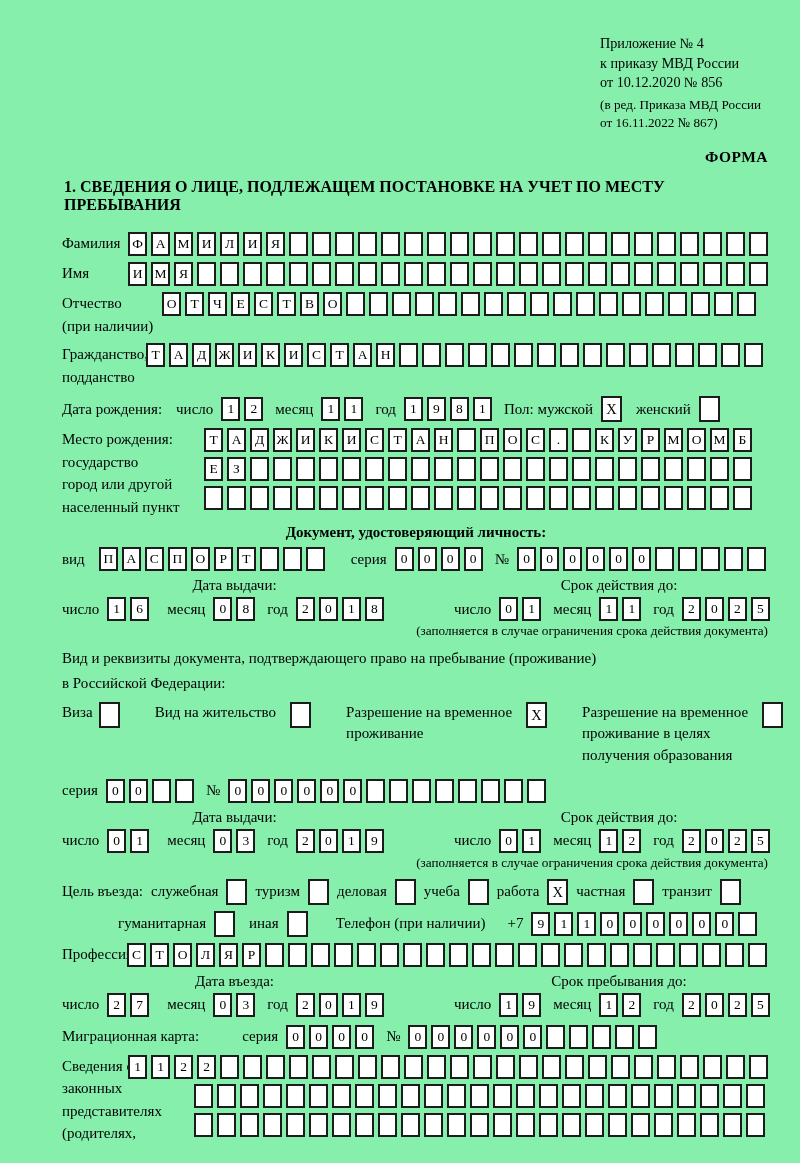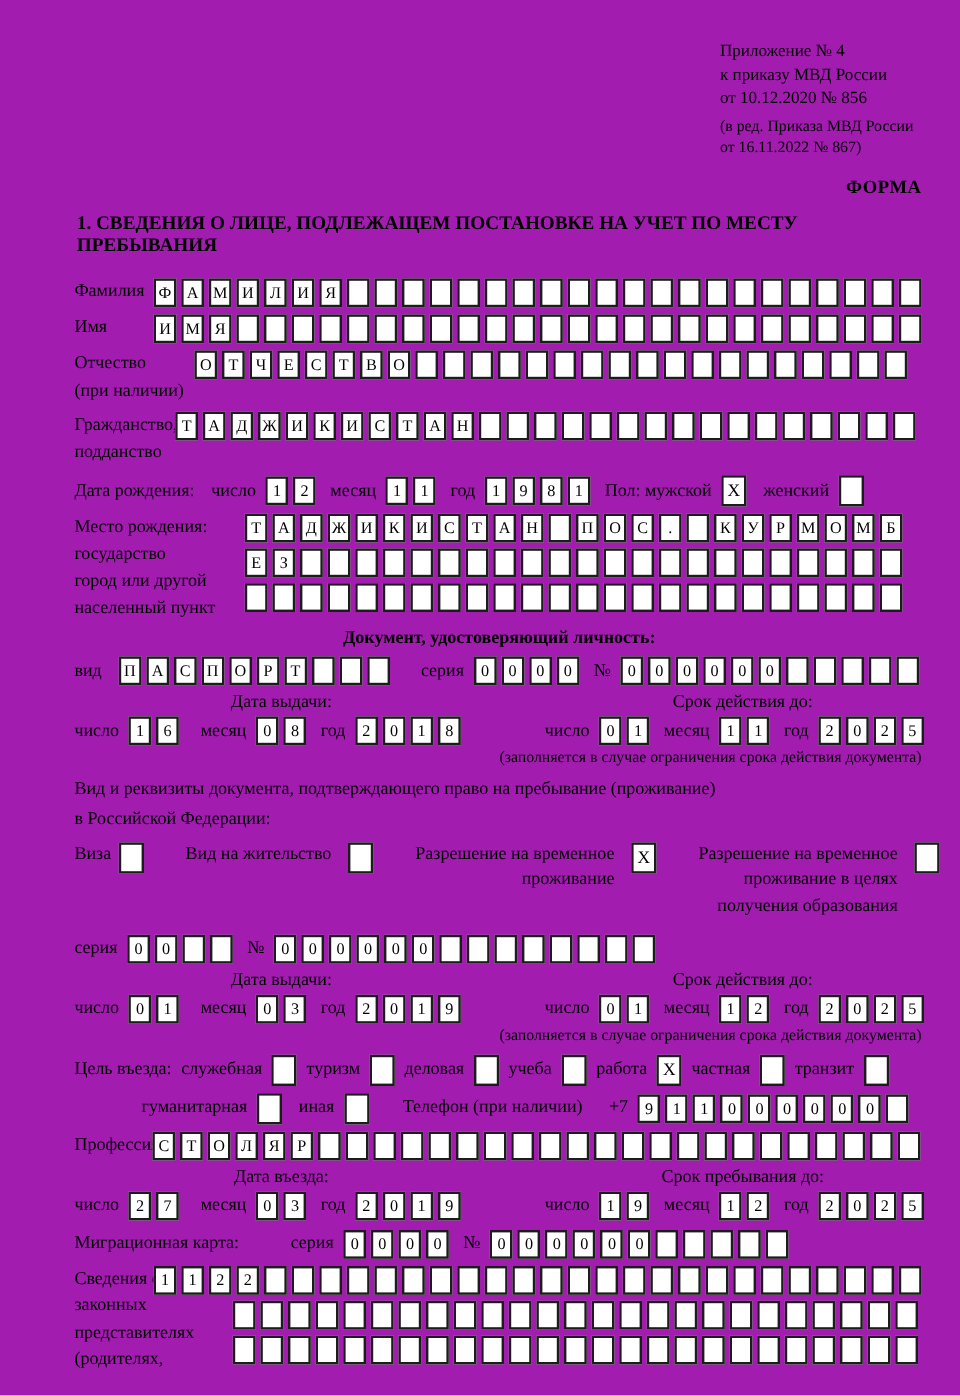--- a/index.html
+++ b/index.html
@@ -1,20 +1,20 @@
 <!DOCTYPE html>
 <html><head>
 <meta charset="utf-8">
 <style>
   html,body{margin:0;padding:0;background:#ffffff;}
   .page{
     position:relative;
     width:800px;height:1163px;box-sizing:border-box;
     padding:34px 30px 0 62px;
-    background:#a21caf;color:#000;
+    background:#86efac;color:#000;
     font-family:"Liberation Serif","DejaVu Serif",serif;
     font-size:15px;overflow:hidden;
   }
   .hdr-block{margin-left:auto;width:170px;font-size:14.2px;line-height:1.38;}
   .hdr-block .amend{font-size:13.2px;margin-top:3px;line-height:1.38;}
   .forma{text-align:right;font-weight:bold;font-size:15.5px;margin:16px 2px 4px 0;letter-spacing:0.5px;}
   .title{text-align:center;font-weight:bold;font-size:16.5px;line-height:1.4;margin:6px 0 14px 0;}
   .blank-line{display:inline-block;width:56px;height:13px;border-bottom:2.5px solid #2b2b2b;margin-left:8px;}
   .sect{font-weight:bold;font-size:16px;margin:12px 0 18px 2px;}
   .frow{display:flex;align-items:center;margin-bottom:6px;}
@@ -40,21 +40,21 @@
   .center-head{text-align:center;font-weight:bold;font-size:15px;margin:2px 0 6px 0;}
   .dates{display:flex;margin-bottom:2px;align-items:center;}
   .dcol-left{width:392px;flex-shrink:0;}
   .dcol-right{flex:1;}
   .dtitle{text-align:center;font-size:15px;margin-bottom:3px;}
   .dtitle-l{width:345px;}
   .dtitle-r{width:330px;}
   .note-right{text-align:right;font-size:13.2px;margin:1px 2px 8px 0;}
   .para{line-height:1.55;margin-bottom:2px;}
   .cbrow{margin-top:6px;margin-bottom:12px;}
-  .cblabel{text-align:right;line-height:1.45;flex-shrink:0;}
+  .cblabel{text-align:left;line-height:1.45;flex-shrink:0;}
   .pull66{margin-left:-66px;}
   .gmrow{margin-bottom:5px;}
   .mt8{margin-top:8px;}
 </style>
 </head>
 <body>
 
 <div class="page">
 
   <div class="hdr-block">

